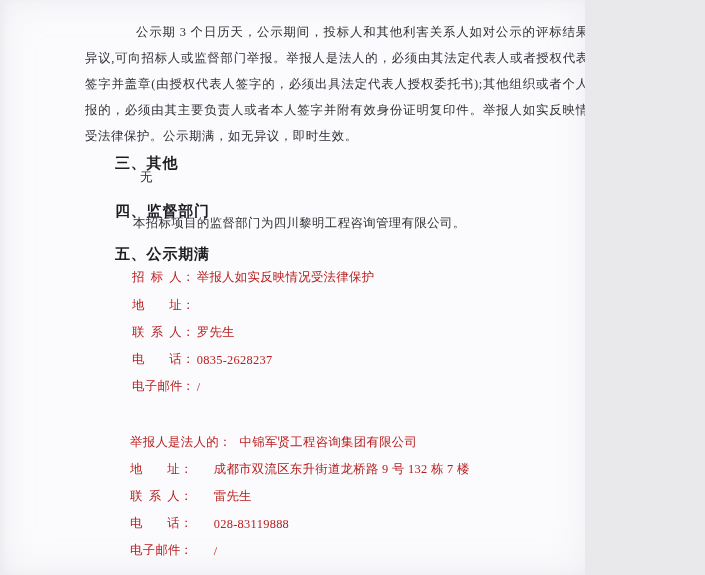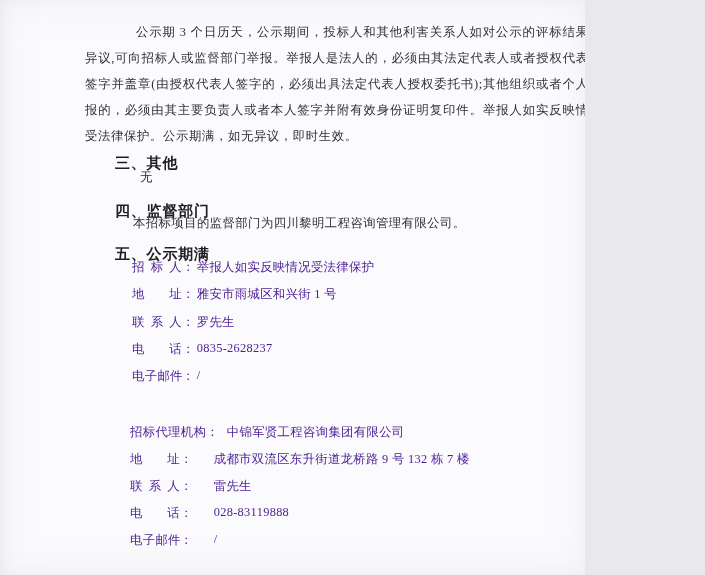--- a/index.html
+++ b/index.html
@@ -46,24 +46,24 @@
   }
   .t-none        { left: 140px; top: 170px; }
   .t-supervision { left: 133px; top: 216px; font-family: Liberation Serif, serif; }
   .cblock { position: absolute; display: flex; flex-direction: column; }
   .cblock-1 { left: 132px; top: 259px; }
   .cblock-2 { left: 130px; top: 424px; }
   .cblock-1 .crow { height: 27.3px; }
   .cblock-2 .crow { height: 27px; }
   .crow {
     display: flex;
-    align-items: flex-start;
+    align-items: flex-end;
     font-size: 12.4px;
     letter-spacing: 0.3px;
-    color: #4c1d95;
+    color: #b91c1c;
     white-space: nowrap;
   }
   .lbl {
     display: inline-block;
     width: 50px;
     text-align: justify;
     text-align-last: justify;
   }
   .crow .colon { margin-right: 1px; }
   .cblock-2 .val { margin-left: 20px; }
@@ -94,42 +94,41 @@
 
   <div class="cblock cblock-1">
     <div class="crow">
       <span class="lbl">招标人</span>
         <span class="colon">：</span>
         <span class="val">举报人如实反映情况受法律保护</span>
     </div>
     <div class="crow">
       <span class="lbl">地址</span>
         <span class="colon">：</span>
-        <span class="val">雅安市雨城区和兴街 1 号</span>
     </div>
     <div class="crow">
       <span class="lbl">联系人</span>
         <span class="colon">：</span>
         <span class="val">罗先生</span>
     </div>
     <div class="crow">
       <span class="lbl">电话</span>
         <span class="colon">：</span>
         <span class="val">0835-2628237</span>
     </div>
     <div class="crow">
       <span class="lbl">电子邮件</span>
         <span class="colon">：</span>
         <span class="val">/</span>
     </div>
   </div>
 
   <div class="cblock cblock-2">
     <div class="crow crow-wide">
-      <span class="lbl">招标代理机构</span>
+      <span class="lbl">举报人是法人的</span>
         <span class="colon">：</span>
         <span class="val">中锦军贤工程咨询集团有限公司</span>
     </div>
     <div class="crow">
       <span class="lbl">地址</span>
         <span class="colon">：</span>
         <span class="val">成都市双流区东升街道龙桥路 9 号 132 栋 7 楼</span>
     </div>
     <div class="crow">
       <span class="lbl">联系人</span>

